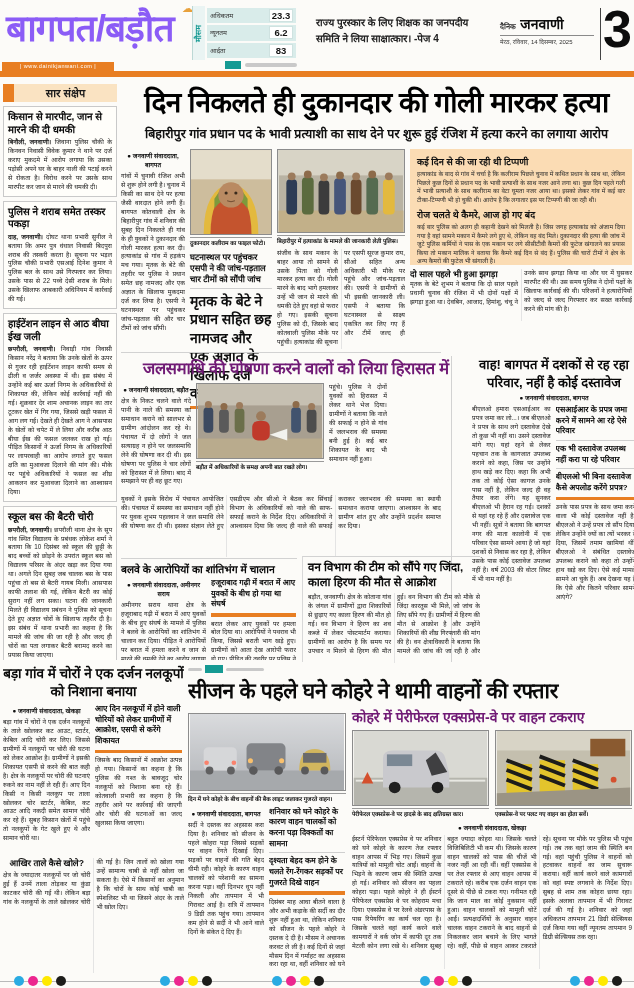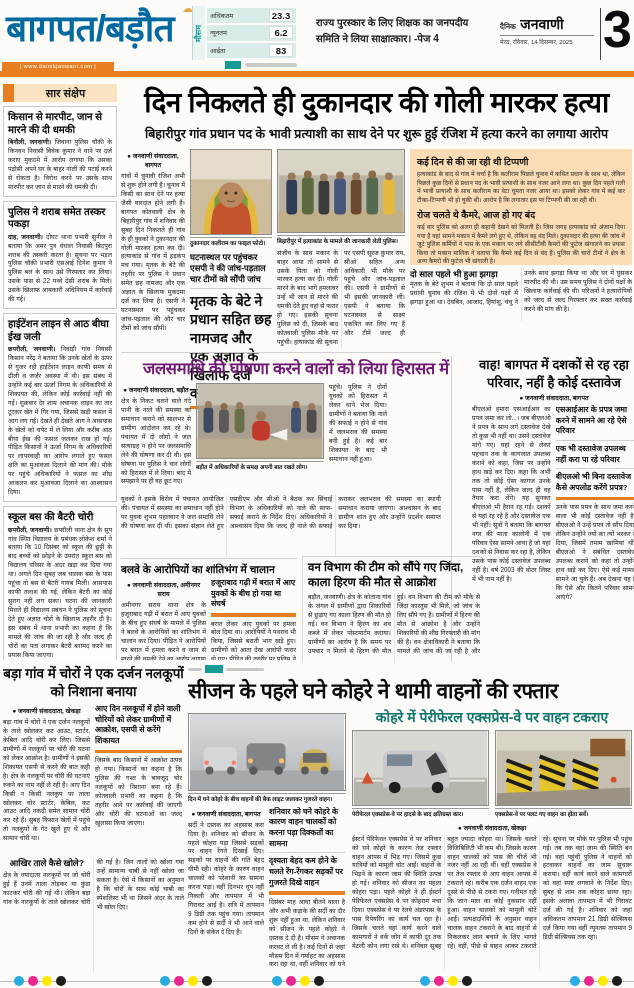--- a/index.html
+++ b/index.html
@@ -4,21 +4,21 @@
 <style>
   :root{
     --orange:#e87e22; --teal:#169a93; --ink:#141414;
     --boxbg:#fbdcb4; --hdrbg:#fae3c2;
   }
   *{margin:0;padding:0;box-sizing:border-box;}
   body{background:#e9e7e2;font-family:"Liberation Sans",sans-serif;}
   .page{position:relative;width:634px;height:988px;background:#fcfbf8;overflow:hidden;color:var(--ink);}
   .abs{position:absolute;}
   
-  .edition{font-size:37px;font-weight:bold;letter-spacing:-1px;color:#0369a1;line-height:1;}
+  .edition{font-size:37px;font-weight:bold;letter-spacing:-1px;color:#8b5cf6;line-height:1;}
   .weather{display:flex;width:104px;height:54px;}
   .weather-tab{width:13px;background:#eaf4f3;color:var(--teal);font-size:8px;font-weight:bold;writing-mode:vertical-rl;transform:rotate(180deg);text-align:center;border-right:1px solid #bcd8d5;}
   .weather-rows{flex:1;display:flex;flex-direction:column;gap:2px;padding:2px 0 2px 2px;}
   .wrow{flex:1;background:#d9ecea;display:flex;align-items:center;padding:0 3px;}
   .wrow .wl{font-size:6.5px;color:#333;flex:1;}
   .wrow .wv{font-size:9.5px;font-weight:bold;background:#fff;min-width:24px;text-align:center;border:1px solid #cfe2e0;}
   .wicon{position:absolute;left:-10px;top:-4px;font-size:11px;color:#e8a13c;}
   .teaser{font-size:10px;font-weight:bold;line-height:1.55;color:#222;}
   .teaser .pref{font-weight:bold;}
   .paperbox{width:94px;}
@@ -53,21 +53,21 @@
   .sb-item .dl{font-weight:bold;}
   
   .h-lead{font-size:28px;font-weight:bold;text-align:center;white-space:nowrap;letter-spacing:-.5px;color:#000000;}
   .h-sub{font-size:12.5px;font-weight:bold;text-align:center;white-space:nowrap;color:#101010;}
   .h-jal{font-size:16.5px;font-weight:bold;white-space:nowrap;letter-spacing:-.3px;color:#701a75;margin-left:22px;}
   .h-fam{font-size:13px;font-weight:bold;text-align:center;line-height:1.35;color:#090909;}
   .h-balwa{font-size:10.5px;font-weight:bold;white-space:nowrap;color:#090909;}
   .h-forest{font-size:11.5px;font-weight:bold;line-height:1.3;color:#090909;}
   .h-tube{font-size:13.5px;font-weight:bold;text-align:center;line-height:1.3;color:#090909;}
   .h-fog{font-size:21px;font-weight:bold;white-space:nowrap;letter-spacing:-.3px;color:#090909;}
-  .h-exp{font-size:14px;font-weight:bold;text-align:center;white-space:nowrap;color:#0f766e;}
+  .h-exp{font-size:14px;font-weight:bold;text-align:left;white-space:nowrap;color:#701a75;}
   .infobox{background:var(--boxbg);padding:6px 7px;}
   .infobox h5{font-size:9.3px;font-weight:bold;margin:4px 0 2px;color:#101010;}
   .infobox h5:first-child{margin-top:0;}
   .infobox p{font-size:6.1px;line-height:1.4;text-align:justify;color:#2a2a2a;}
   .subheadR{font-weight:bold;font-size:7.9px;line-height:1.35;color:#0e0e0e;}
   
   .regline{height:1px;background:#b9b9b9;}
   .dotgroup{display:flex;gap:4px;position:absolute;top:-5px;}
   .dot{width:10px;height:10px;border-radius:50%;}
 </style>

